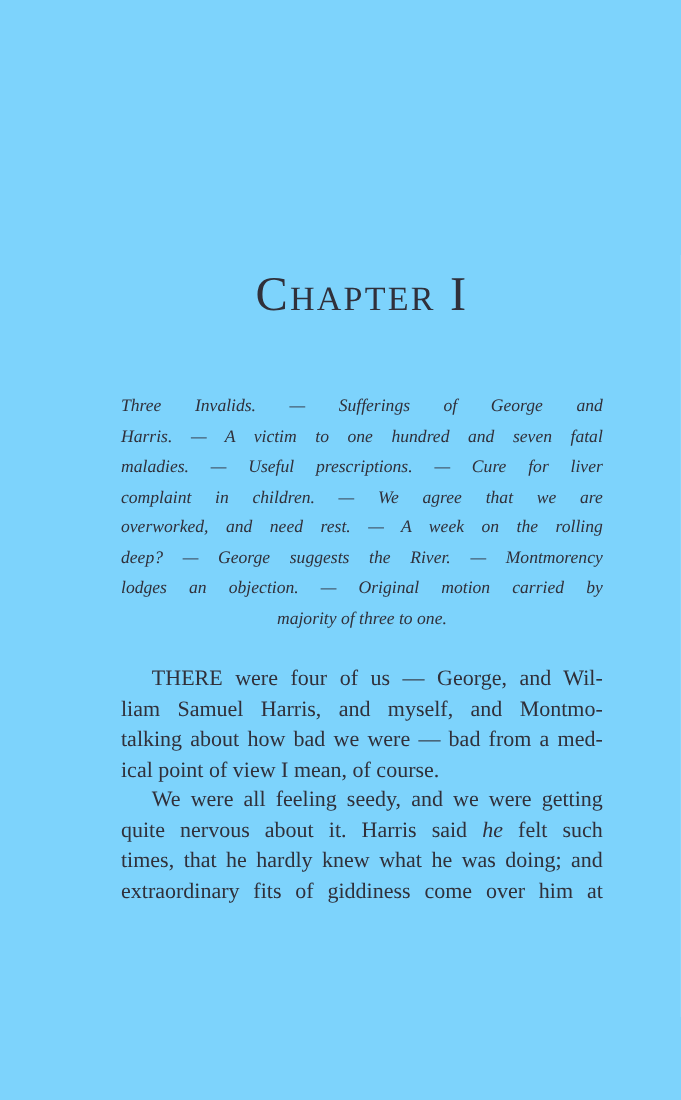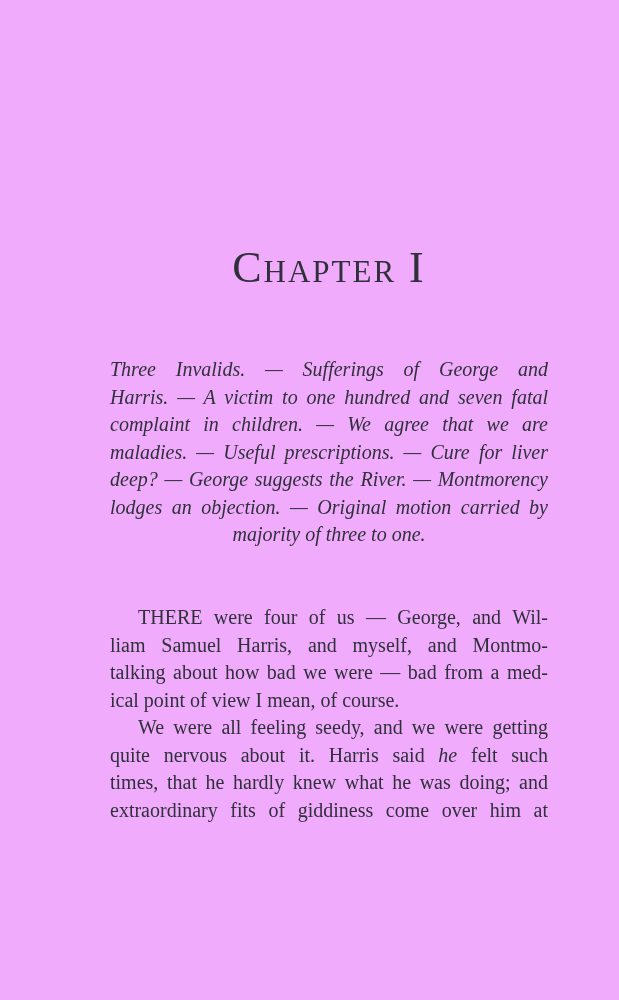--- a/index.html
+++ b/index.html
@@ -4,21 +4,21 @@
 <style>
   html, body {
     margin: 0;
     padding: 0;
     background: #ffffff;
   }
   .page {
     position: relative;
     width: 619px;
     height: 1000px;
-    background: #f0abfc;
+    background: #7dd3fc;
     font-family: "Liberation Serif", serif;
     color: #30303a;
     overflow: hidden;
   }
   .chapter-title {
     position: absolute;
     top: 244px;
     left: 110px;
     width: 438px;
     margin: 0;
@@ -29,21 +29,21 @@
     letter-spacing: 2px;
     line-height: 1.1;
     white-space: nowrap;
   }
   .synopsis {
     position: absolute;
     top: 356px;
     left: 110px;
     width: 438px;
     font-style: italic;
-    font-size: 20px;
+    font-size: 16px;
     line-height: 27.5px;
   }
   .bodytext {
     position: absolute;
     top: 604px;
     left: 110px;
     width: 438px;
     font-size: 20px;
     line-height: 27.5px;
   }
@@ -60,22 +60,23 @@
 </head>
 <body>
 
 <div class="page">
 
   <h1 class="chapter-title">Chapter I</h1>
 
   <div class="synopsis">
     <div class="line jl">Three Invalids. — Sufferings of George and</div>
     <div class="line jl">Harris. — A victim to one hundred and seven fatal</div>
+    <div class="line jl">maladies. — Useful prescriptions. — Cure for liver</div>
     <div class="line jl">complaint in children. — We agree that we are</div>
-    <div class="line jl">maladies. — Useful prescriptions. — Cure for liver</div>
+    <div class="line jl">overworked, and need rest. — A week on the rolling</div>
     <div class="line jl">deep? — George suggests the River. — Montmorency</div>
     <div class="line jl">lodges an objection. — Original motion carried by</div>
     <div class="line center">majority of three to one.</div>
   </div>
 
   <div class="bodytext">
 
     <div class="line jl indent">THERE were four of us — George, and Wil-</div>
     <div class="line jl">liam Samuel Harris, and myself, and Montmo-</div>
     <div class="line jl">talking about how bad we were — bad from a med-</div>

